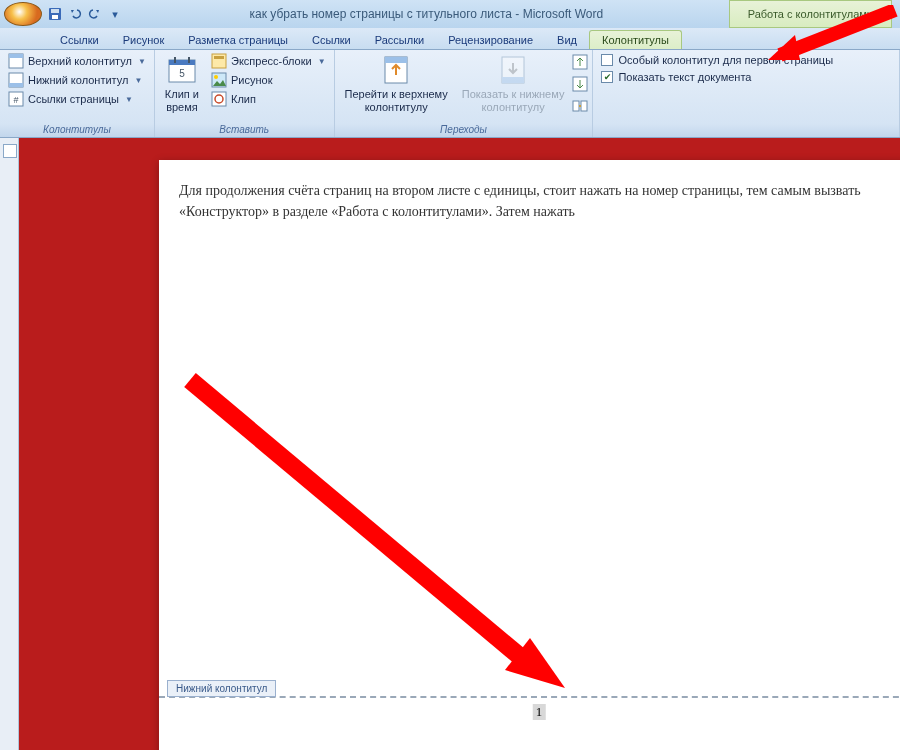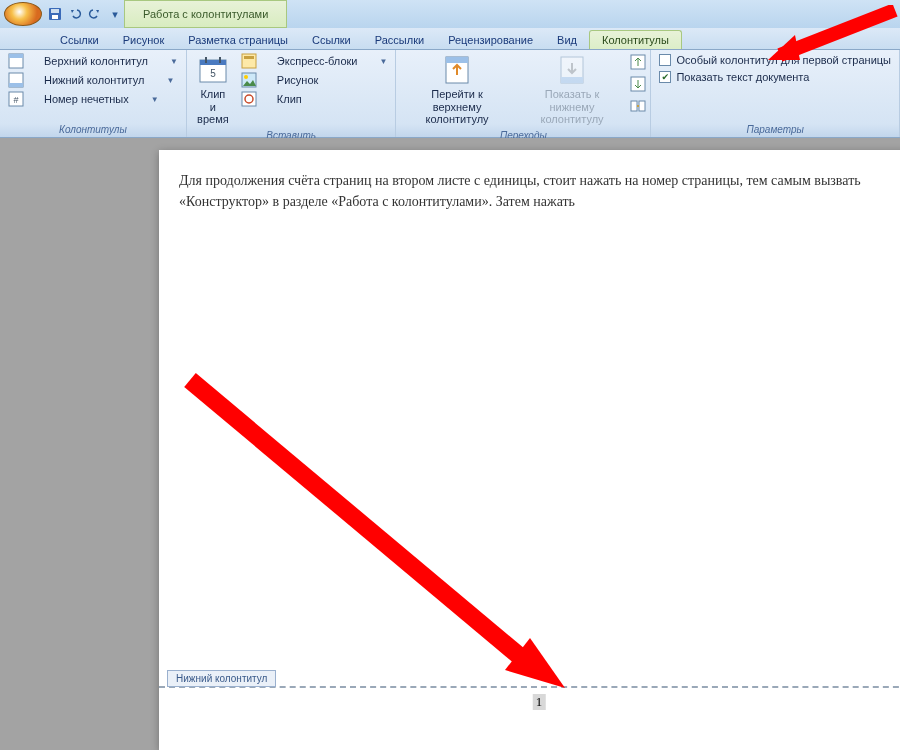--- a/index.html
+++ b/index.html
@@ -17,31 +17,31 @@
   .tabs-row { height: 22px; background: linear-gradient(#dce9f7, #c8ddf1); display: flex; align-items: flex-end; padding-left: 48px; border-bottom: 1px solid #8aa8c8; }
   .tab { padding: 3px 12px; color: #1a3a7a; cursor: default; }
   .tab.active { background: linear-gradient(#e8f2d8, #dceec8); border: 1px solid #a8c880; border-bottom: none; border-radius: 3px 3px 0 0; color: #2a4a1a; }
 
   
   .ribbon { height: 88px; background: linear-gradient(#e8f0fa, #d5e4f4 85%, #c2d6ec); border-bottom: 1px solid #8aa8c8; display: flex; }
   .group { border-right: 1px solid #b8cce2; display: flex; flex-direction: column; padding: 2px 4px 0; }
   .group-body { flex: 1; display: flex; align-items: flex-start; gap: 2px; }
   .group-label { text-align: center; color: #4a6a9a; font-size: 10px; padding: 2px 0; font-style: italic; }
   .btn-stack { display: flex; flex-direction: column; gap: 1px; }
-  .rbtn { display: flex; align-items: center; gap: 20px; padding: 1px 4px; white-space: nowrap; cursor: default; color: #1a2a4a; }
+  .rbtn { display: flex; align-items: center; gap: 4px; padding: 1px 4px; white-space: nowrap; cursor: default; color: #1a2a4a; }
   .rbtn .chev { font-size: 8px; color: #4a6a9a; margin-left: 2px; }
   .big-btn { display: flex; flex-direction: column; align-items: center; justify-content: center; padding: 2px 6px; text-align: center; line-height: 1.15; cursor: default; color: #1a2a4a; }
   .big-btn.disabled { color: #9aa8b8; }
   .big-icon { width: 32px; height: 32px; margin-bottom: 2px; display: flex; align-items: center; justify-content: center; }
   .mini-icon { width: 16px; height: 16px; display: inline-flex; align-items: center; justify-content: center; }
   .checkbox-row { display: flex; align-items: center; gap: 5px; padding: 2px 4px; color: #1a2a4a; white-space: nowrap; }
   .checkbox-box { width: 12px; height: 12px; border: 1px solid #6a8aaA; background: #fff; display: inline-flex; align-items: center; justify-content: center; font-size: 9px; color: #2a6a2a; }
 
   
-  .doc-area { position: absolute; top: 138px; left: 0; right: 0; bottom: 0; background: #a3a3a3; display: flex; align-items: flex-end; }
+  .doc-area { position: absolute; top: 138px; left: 0; right: 0; bottom: 0; background: #b91c1c; display: flex; }
   .vruler { width: 20px; background: #e8eef6; border-right: 1px solid #b0c4da; position: relative; }
   .vruler::before { content: ""; position: absolute; top: 6px; left: 3px; width: 12px; height: 12px; border: 1px solid #8aa8c8; background: #fff; }
   .hruler-wrap { position: absolute; top: 138px; left: 20px; right: 0; height: 18px; background: #e8eef6; border-bottom: 1px solid #b0c4da; overflow: hidden; font-size: 9px; color: #4a6a9a; display: flex; align-items: center; }
   .hruler { position: relative; height: 100%; width: 100%; }
   .tick { position: absolute; top: 3px; }
   .page-wrap { margin-left: 20px; padding: 22px 0 0 120px; overflow: hidden; width: 100%; }
   .page { width: 760px; min-height: 600px; background: #fff; box-shadow: 0 2px 8px rgba(0,0,0,.3); padding: 20px 20px; position: relative; }
   .body-text { font-family: Georgia, serif; font-size: 14px; color: #333; line-height: 1.5; }
   .footer-divider { position: absolute; left: 0; right: 0; bottom: 62px; border-top: 2px dashed #9aa8b8; }
   .footer-tag { position: absolute; bottom: 63px; left: 8px; background: #eaf0f8; border: 1px solid #9ab0ce; padding: 2px 8px; font-size: 10px; color: #3a5a8a; }
@@ -73,20 +73,21 @@
         </svg>
     </div>
     <div class="qat-btn">
       <svg width="14" height="14" viewBox="0 0 14 14">
           <path d="M5 3a4 4 0 1 0 4 6" fill="none" stroke="#2a5a9a" stroke-width="1.5"></path>
           <path d="M11 3l-3 0 2 3z" fill="#2a5a9a"></path>
         </svg>
     </div>
     <div class="qat-btn">▾</div>
   </div>
+  <div class="title-text">как убрать номер страницы с титульного листа - Microsoft Word</div>
   <div class="contextual-tab-label">Работа с колонтитулами</div>
 </div>
 
 <div class="tabs-row">
   <div class="tab">Ссылки</div>
   <div class="tab">Рисунок</div>
   <div class="tab">Разметка страницы</div>
   <div class="tab">Ссылки</div>
   <div class="tab">Рассылки</div>
   <div class="tab">Рецензирование</div>
@@ -119,21 +120,21 @@
           <span>Нижний колонтитул</span>
           <span class="chev">▼</span>
         </div>
         <div class="rbtn">
           <span class="mini-icon">
             <svg width="16" height="16">
                 <rect x="1" y="1" width="14" height="14" fill="#fff" stroke="#6a8aaa"></rect>
                 <text x="8" y="12" font-size="9" text-anchor="middle" fill="#456">#</text>
               </svg>
           </span>
-          <span>Номер нечетных</span>
+          <span>Ссылки страницы</span>
           <span class="chev">▼</span>
         </div>
       </div>
     </div>
     <div class="group-label">Колонтитулы</div>
   </div>
 
   <div class="group">
     <div class="group-body">
       <div class="big-btn">
@@ -239,21 +240,20 @@
         <label class="checkbox-row">
           <span class="checkbox-box"></span>
           <span>Особый колонтитул для первой страницы</span>
         </label>
         <label class="checkbox-row">
           <span class="checkbox-box">✔</span>
           <span>Показать текст документа</span>
         </label>
       </div>
     </div>
-    <div class="group-label">Параметры</div>
   </div>
 </div>
 
 <div class="hruler-wrap">
   <div class="hruler" id="hruler">
       <span class="tick" style="left: 80px;">1</span>
       <span class="tick" style="left: 128px;">1</span>
       <span class="tick" style="left: 176px;">2</span>
       <span class="tick" style="left: 224px;">3</span>
       <span class="tick" style="left: 272px;">4</span>

